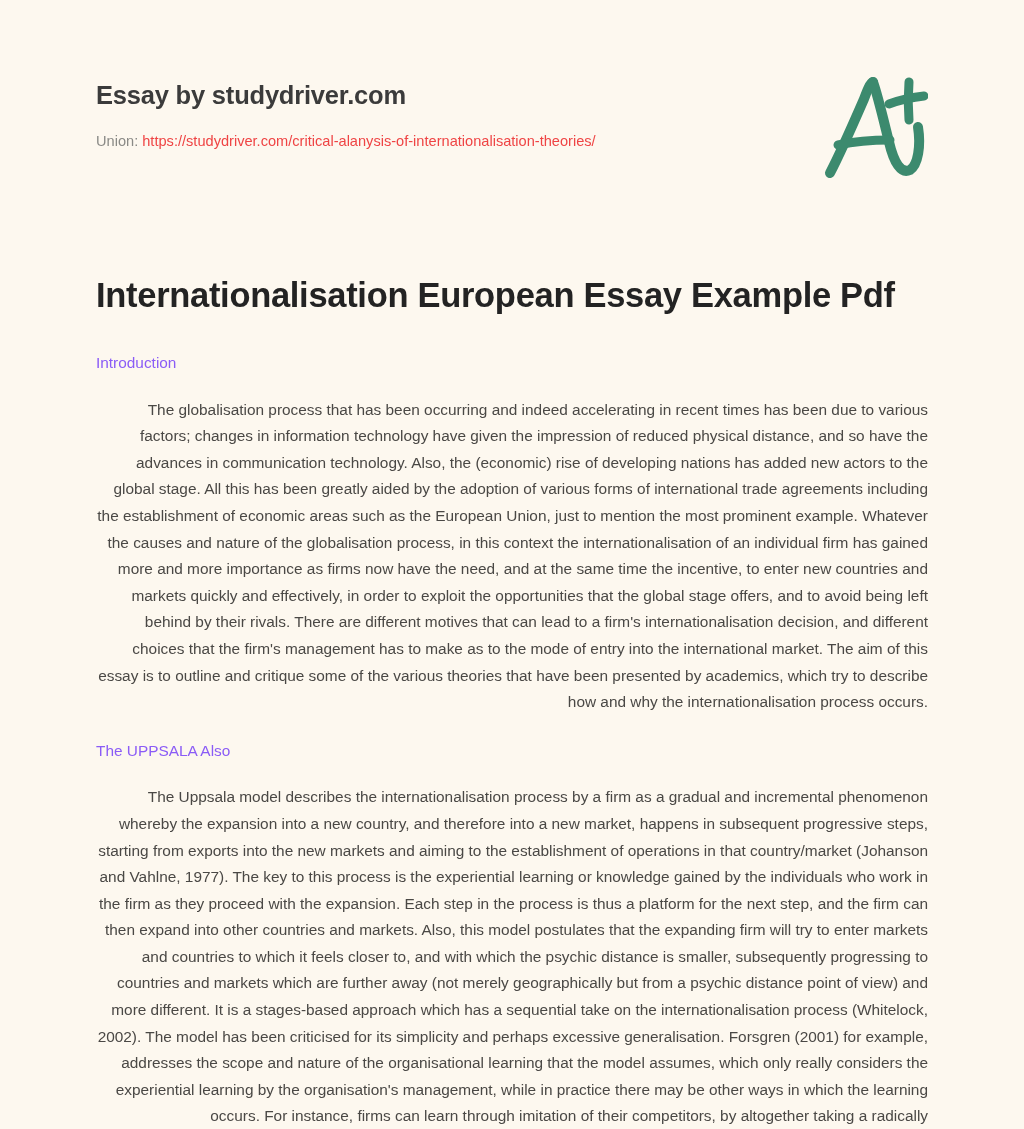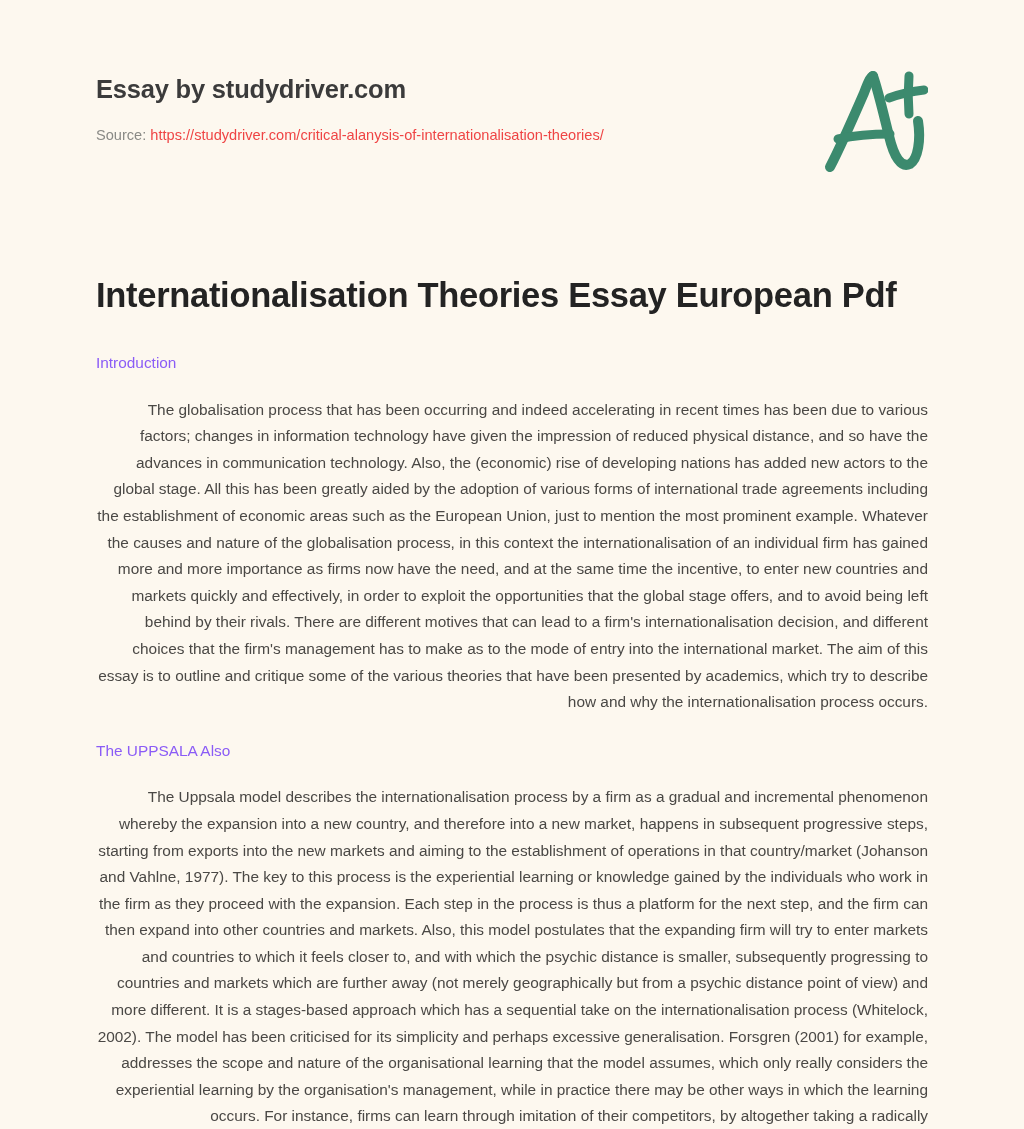--- a/index.html
+++ b/index.html
@@ -21,21 +21,21 @@
     position: relative;
     width: 1024px;
     height: 1129px;
     box-sizing: border-box;
   }
 
   
   .header {
     position: absolute;
     left: 0;
-    top: 2px;
+    top: 8px;
     width: 1024px;
     height: 200px;
   }
 
   .brand-title {
     position: absolute;
     left: 96px;
     top: 70px;
     font-size: 25.5px;
     font-weight: bold;
@@ -115,21 +115,21 @@
 </head>
 <body>
 
 <div class="page">
 
   <div class="header">
 
     <div class="brand-title">Essay by studydriver.com</div>
 
     <div class="source-line">
-      <span class="source-label">Source:</span>
+      <span class="source-label">Union:</span>
       <a class="source-url" href="#">https://studydriver.com/critical-alanysis-of-internationalisation-theories/</a>
     </div>
 
     <div class="logo">
       <svg viewBox="0 0 110 108" xmlns="http://www.w3.org/2000/svg">
         <g fill="none" stroke="#3c8a6e" stroke-linecap="round" stroke-linejoin="round">
 
           <path d="M12 99 C 22 80, 36 48, 46 25 C 49 17, 52 9, 55 8" stroke-width="10"></path>
 
           <path d="M55 8 C 60 22, 66 48, 71 68 C 76 89, 83 100, 92 96 C 100 91, 103 72, 100 53" stroke-width="10"></path>
@@ -138,21 +138,21 @@
 
           <path d="M71 30 C 82 26, 96 23, 106 22" stroke-width="9"></path>
 
           <path d="M91 8 C 90 20, 90 34, 91 46" stroke-width="9"></path>
         </g>
       </svg>
     </div>
 
   </div>
 
-  <h1 class="doc-title">Internationalisation Theories Essay European Pdf</h1>
+  <h1 class="doc-title">Internationalisation European Essay Example Pdf</h1>
 
   <div class="body-wrap">
 
     <div class="section-heading">Introduction</div>
 
     <p class="para">The globalisation process that has been occurring and indeed accelerating in recent times has been due to various factors; changes in information technology have given the impression of reduced physical distance, and so have the advances in communication technology. Also, the (economic) rise of developing nations has added new actors to the global stage. All this has been greatly aided by the adoption of various forms of international trade agreements including the establishment of economic areas such as the European Union, just to mention the most prominent example. Whatever the causes and nature of the globalisation process, in this context the internationalisation of an individual firm has gained more and more importance as firms now have the need, and at the same time the incentive, to enter new countries and markets quickly and effectively, in order to exploit the opportunities that the global stage offers, and to avoid being left behind by their rivals. There are different motives that can lead to a firm's internationalisation decision, and different choices that the firm's management has to make as to the mode of entry into the international market. The aim of this essay is to outline and critique some of the various theories that have been presented by academics, which try to describe how and why the internationalisation process occurs.</p>
 
     <div class="section-heading">The UPPSALA Also</div>
 
     <p class="para">The Uppsala model describes the internationalisation process by a firm as a gradual and incremental phenomenon whereby the expansion into a new country, and therefore into a new market, happens in subsequent progressive steps, starting from exports into the new markets and aiming to the establishment of operations in that country/market (Johanson and Vahlne, 1977). The key to this process is the experiential learning or knowledge gained by the individuals who work in the firm as they proceed with the expansion. Each step in the process is thus a platform for the next step, and the firm can then expand into other countries and markets. Also, this model postulates that the expanding firm will try to enter markets and countries to which it feels closer to, and with which the psychic distance is smaller, subsequently progressing to countries and markets which are further away (not merely geographically but from a psychic distance point of view) and more different. It is a stages-based approach which has a sequential take on the internationalisation process (Whitelock, 2002). The model has been criticised for its simplicity and perhaps excessive generalisation. Forsgren (2001) for example, addresses the scope and nature of the organisational learning that the model assumes, which only really considers the experiential learning by the organisation's management, while in practice there may be other ways in which the learning occurs. For instance, firms can learn through imitation of their competitors, by altogether taking a radically</p>

